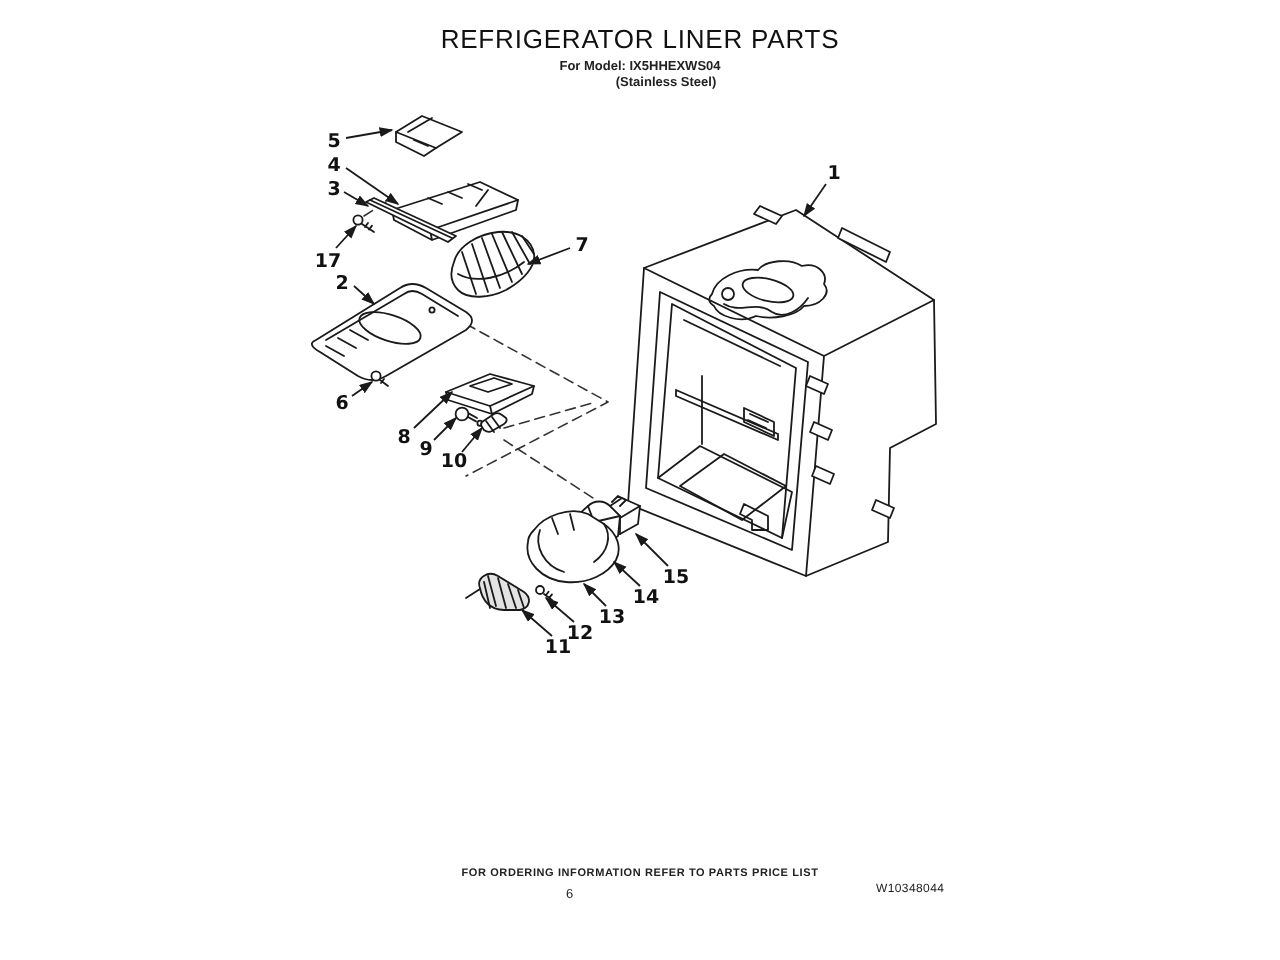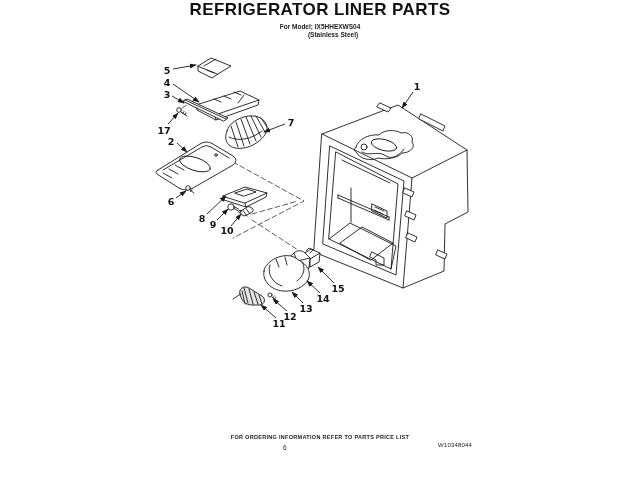--- a/index.html
+++ b/index.html
@@ -2,21 +2,21 @@
 <html><head>
 <meta charset="utf-8">
 <style>
   html,body { margin:0; padding:0; }
   body {
     width:640px; height:480px; position:relative; overflow:hidden;
     background:#ffffff; color:#111;
     font-family:"Liberation Sans", sans-serif;
   }
   .header { position:absolute; top:0; left:0; right:0; text-align:center; }
-  .doc-title { font-size:17px; font-weight:bold; letter-spacing:0.4px; color:#111; }
+  .doc-title { margin-top:12px; font-size:13px; font-weight:normal; letter-spacing:0.4px; color:#111; }
   .doc-model { margin-top:3px; font-size:6.5px; font-weight:bold; color:#222; }
   .doc-finish { margin-top:1px; font-size:6.5px; font-weight:bold; color:#222; position:relative; left:13px; }
   svg.diagram { position:absolute; left:0; top:0; }
   .callout-num { font-family:"DejaVu Sans", sans-serif; font-weight:bold; font-size:9.5px; fill:#111; text-anchor:middle; }
   .footer-note { position:absolute; top:434px; left:0; right:0; text-align:center;
     font-size:5.5px; font-weight:bold; letter-spacing:0.3px; color:#222; }
   .page-num { position:absolute; left:283px; top:444px; font-size:6.5px; color:#222; }
   .doc-num { position:absolute; left:438px; top:442px; font-size:6px; letter-spacing:0.2px; color:#222; }
 </style>
 </head>

